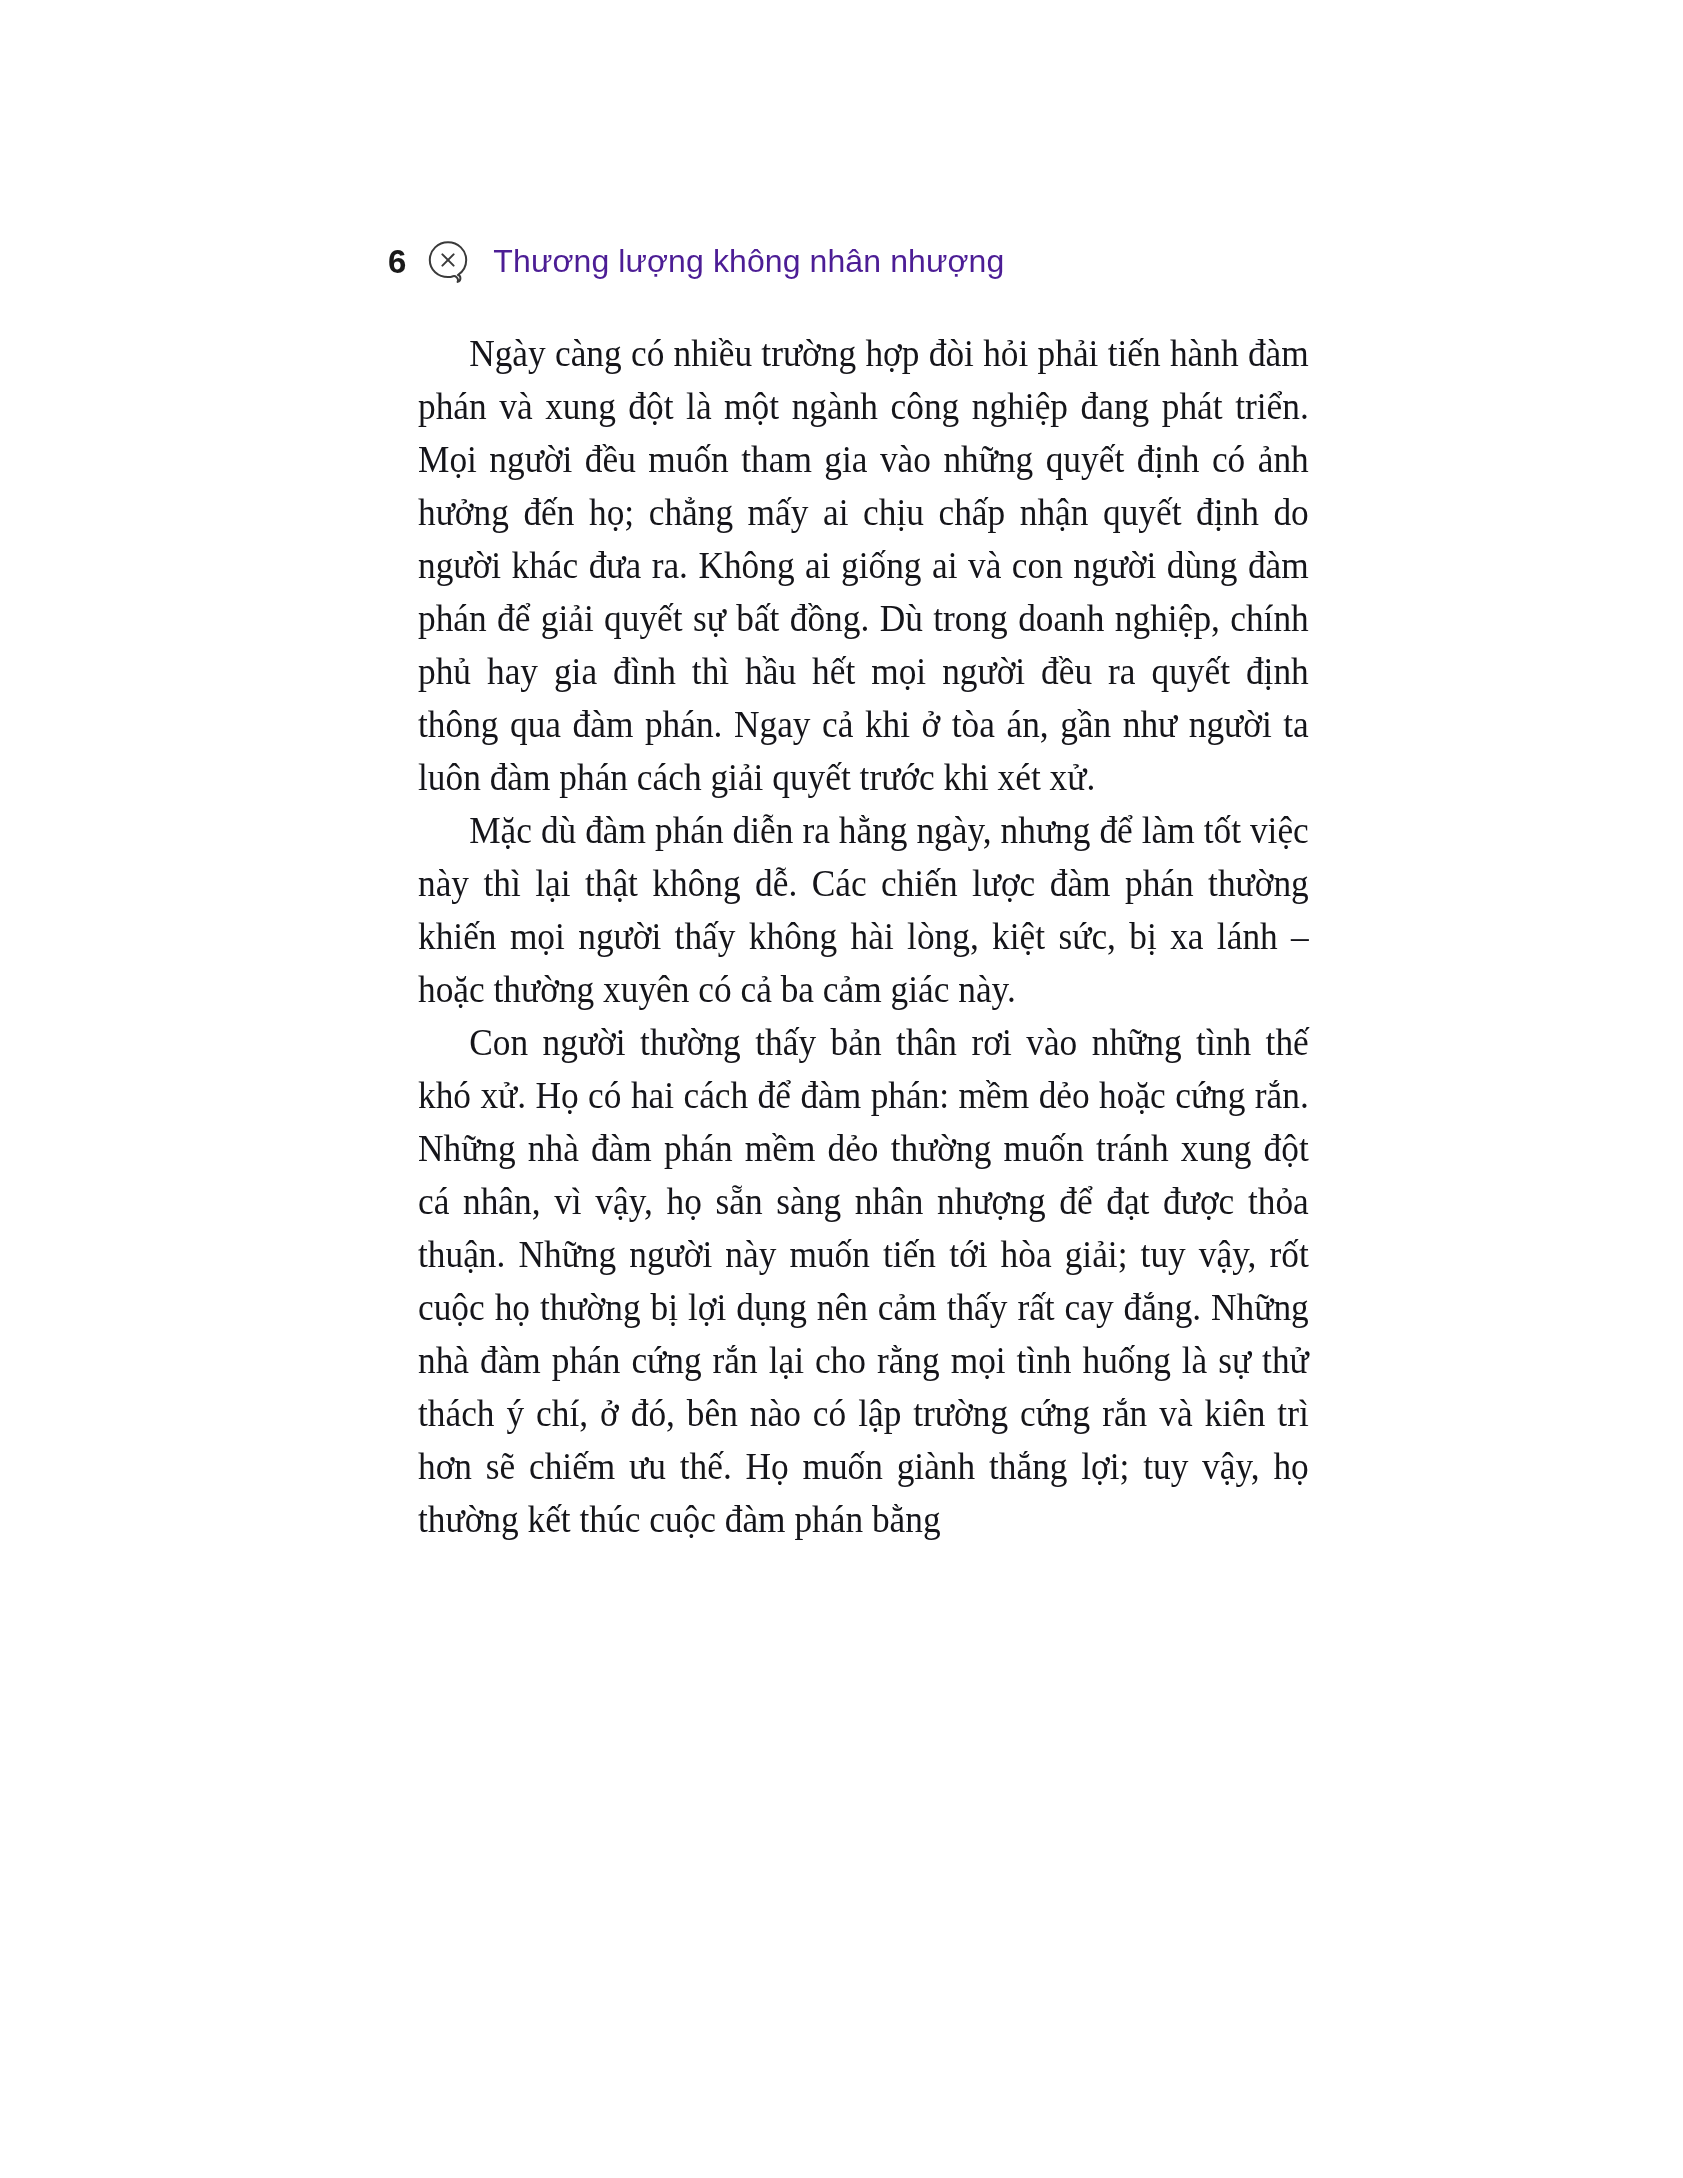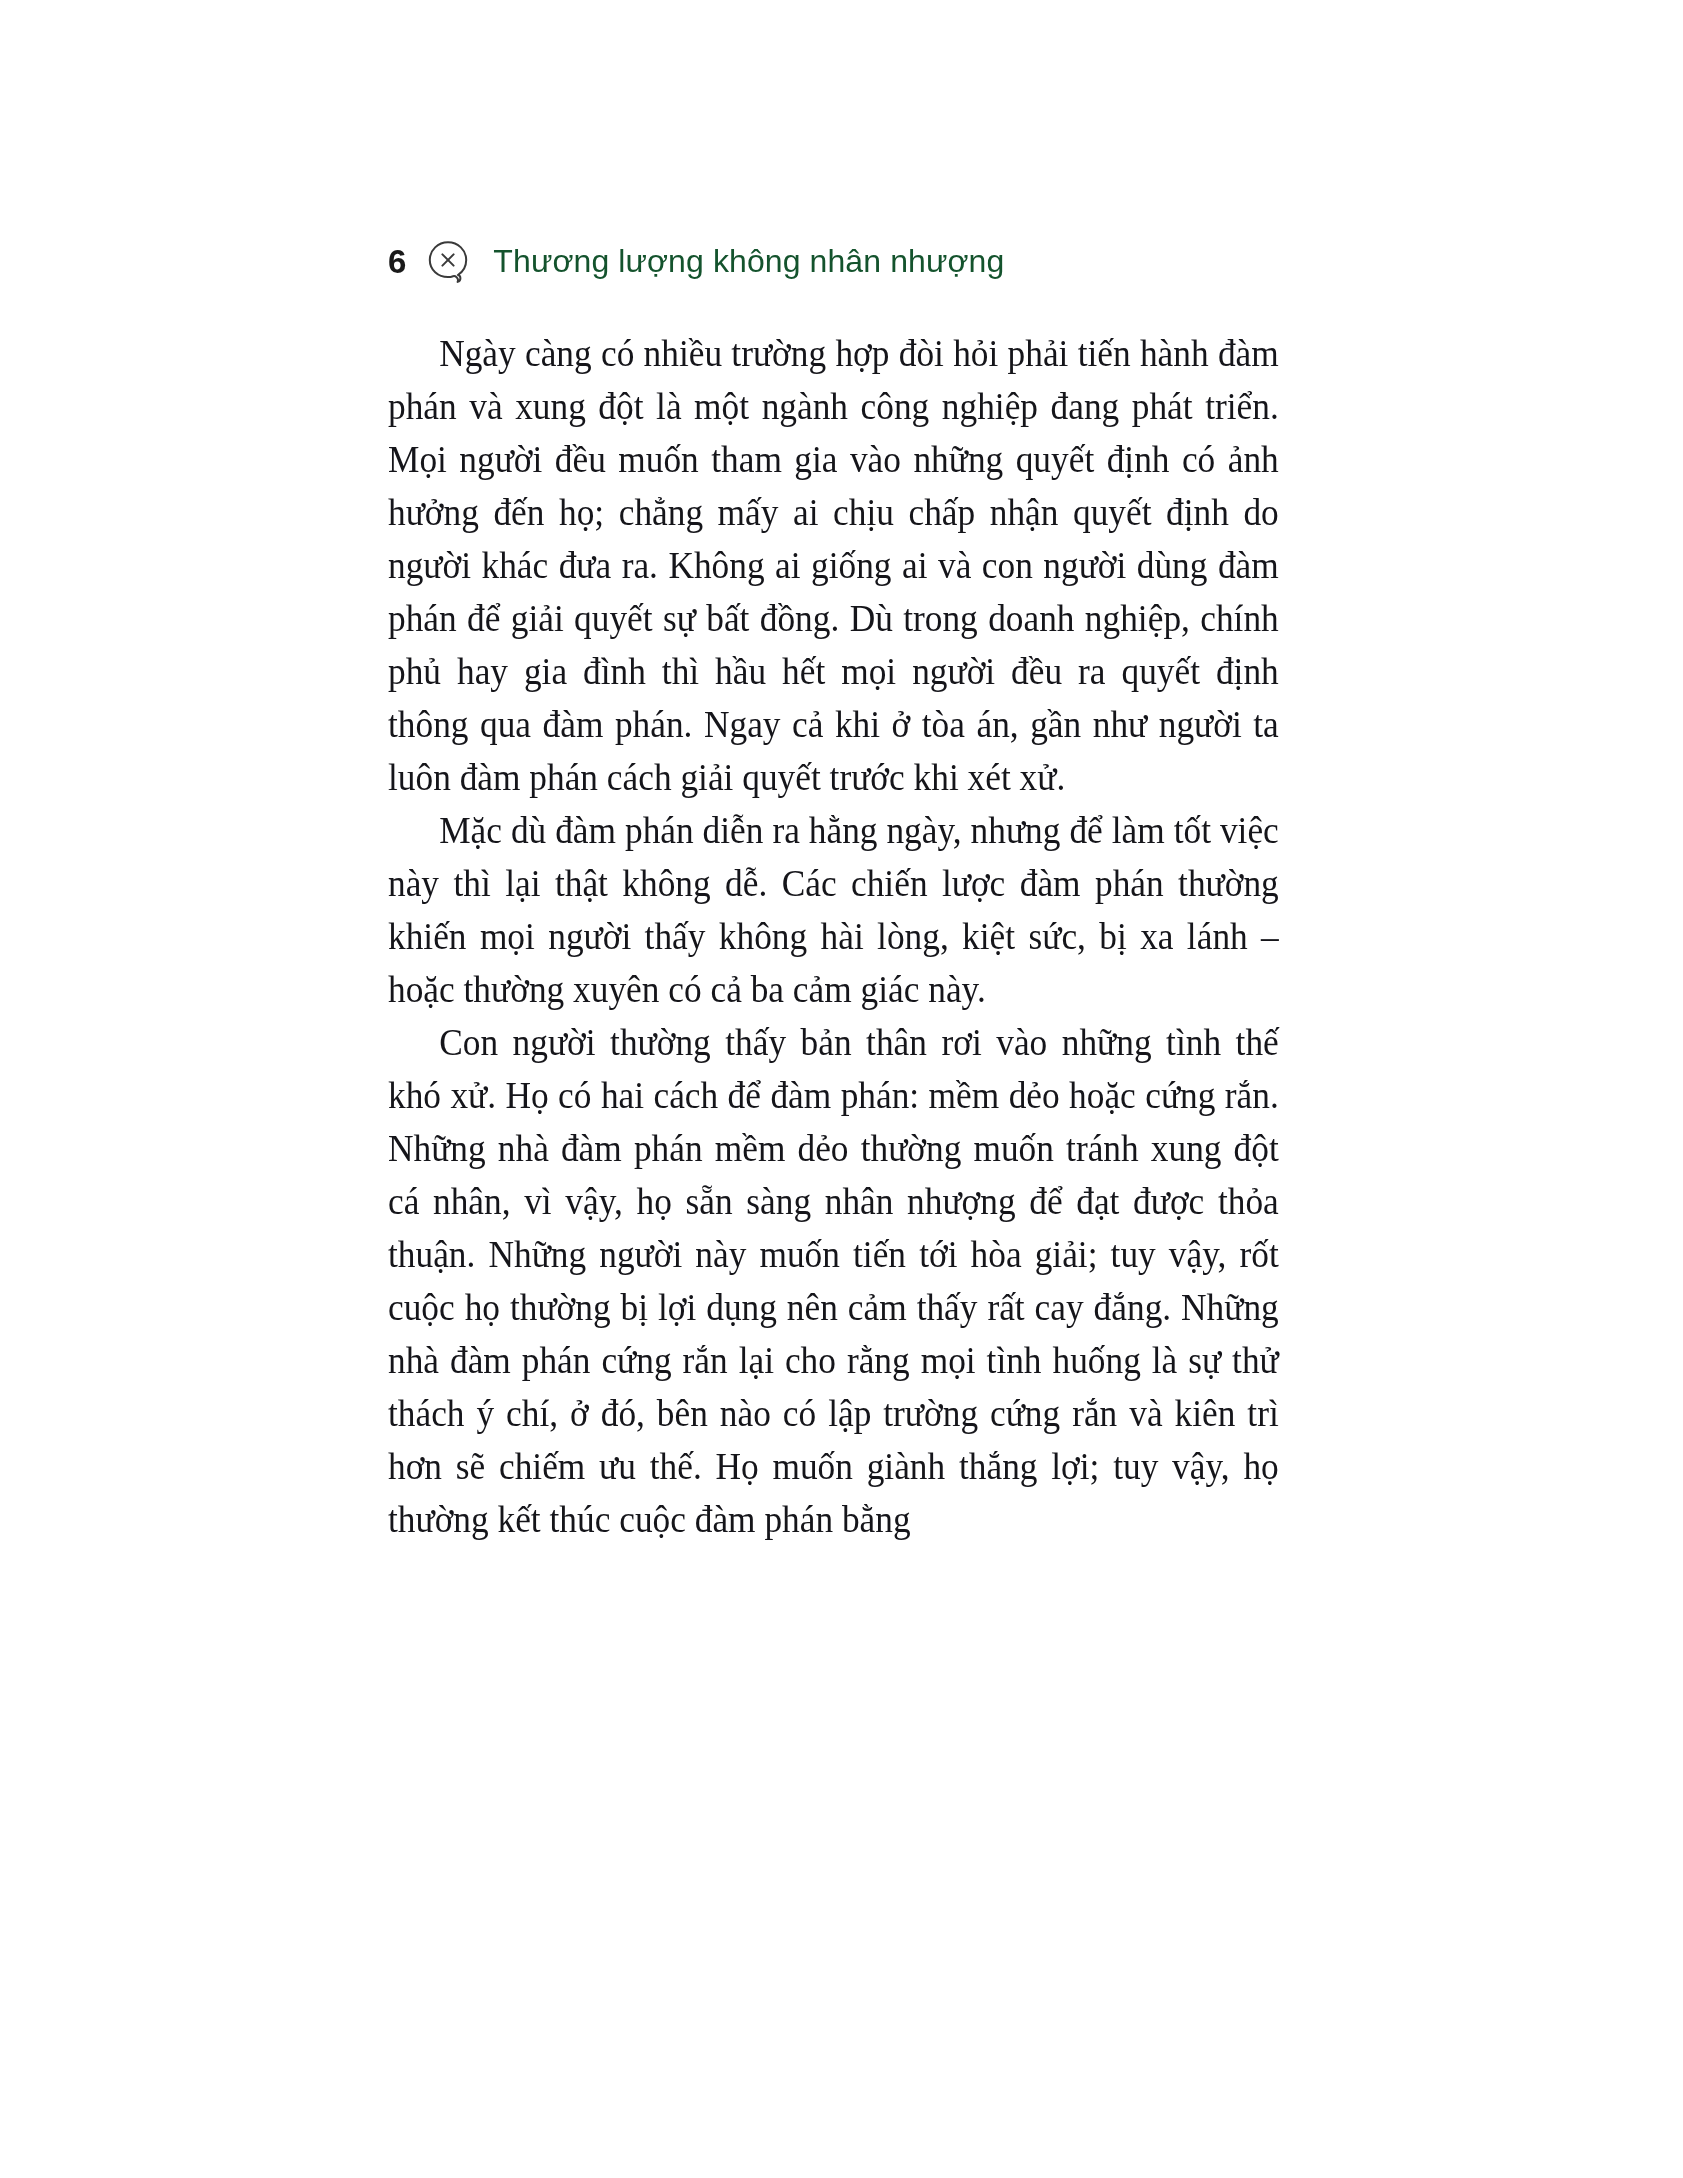--- a/index.html
+++ b/index.html
@@ -45,30 +45,30 @@
     height: 46px;
     flex: 0 0 auto;
     display: block;
   }
 
   #running-title {
     margin-left: 22px;
     font-family: "Liberation Sans", "DejaVu Sans", sans-serif;
     font-weight: 400;
     font-size: 32px;
-    color: #14532d;
+    color: #4c1d95;
     line-height: 1.1;
     white-space: nowrap;
     letter-spacing: 0.1px;
   }
 
   
   #body-text {
     position: absolute;
-    left: 388px;
+    left: 418px;
     top: 327px;
     width: 891px;
   }
 
   .para {
     margin: 0;
     font-family: "Liberation Serif", "DejaVu Serif", serif;
     font-size: 38px;
     line-height: 53px;
     color: #15151a;

